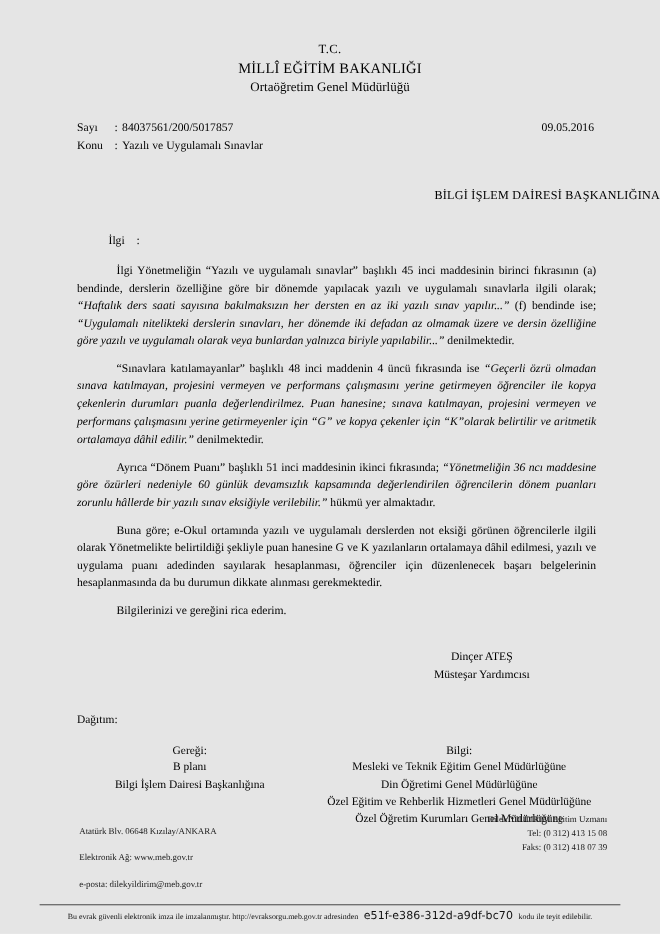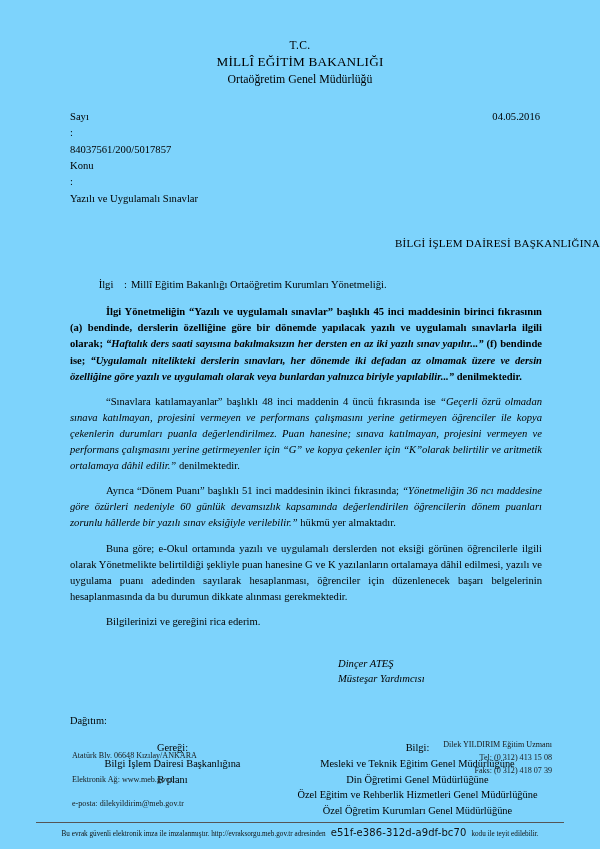--- a/index.html
+++ b/index.html
@@ -10,21 +10,21 @@
   }
   body {
     font-family: "Liberation Serif", "DejaVu Serif", serif;
     color: #000000;
     -webkit-font-smoothing: antialiased;
   }
   .page {
     position: relative;
     width: 600px;
     height: 849px;
-    background: #7dd3fc;
+    background: #e5e5e5;
     overflow: hidden;
     box-sizing: border-box;
   }
 
   
   .masthead {
     text-align: center;
     padding-top: 38px;
   }
   .masthead .tc {
@@ -52,21 +52,20 @@
   }
   .meta-row {
     display: flex;
     align-items: baseline;
     justify-content: space-between;
   }
   .meta-left {
     display: flex;
     align-items: baseline;
     white-space: pre;
-    flex-direction: column;
   }
   .meta-label {
     display: inline-block;
     min-width: 34px;
   }
   .meta-sep {
     padding-right: 4px;
   }
   .meta-date {
     font-size: 10.6px;
@@ -102,36 +101,34 @@
     text-align: justify;
     text-justify: inter-word;
   }
   .body-text p {
     margin: 0;
     text-indent: 36px;
     padding-top: 9px;
   }
   .body-text p.first {
     padding-top: 14px;
-    font-weight: bold;
   }
   .q {
     font-style: italic;
   }
 
   
   .signature {
     margin-top: 26px;
     margin-right: 62px;
-    text-align: left;
+    text-align: center;
     font-size: 10.6px;
     line-height: 1.45;
     width: 200px;
     margin-left: auto;
-    font-style: italic;
   }
 
   
   .distribution {
     margin: 26px 40px 0 70px;
     font-size: 10.4px;
     line-height: 1.5;
   }
   .dist-title {
     margin-bottom: 12px;
@@ -205,35 +202,34 @@
     <div class="tc">T.C.</div>
     <div class="ministry">MİLLÎ EĞİTİM BAKANLIĞI</div>
     <div class="unit">Ortaöğretim Genel Müdürlüğü</div>
   </div>
 
   <div class="meta">
     <div class="meta-row">
       <div class="meta-left">
         <span class="meta-label">Sayı</span><span class="meta-sep">:</span><span>84037561/200/5017857</span>
       </div>
-      <div class="meta-date">04.05.2016</div>
+      <div class="meta-date">09.05.2016</div>
     </div>
     <div class="meta-row">
       <div class="meta-left">
         <span class="meta-label">Konu</span><span class="meta-sep">:</span><span>Yazılı ve Uygulamalı Sınavlar</span>
       </div>
     </div>
   </div>
 
   <div class="addressee">BİLGİ İŞLEM DAİRESİ BAŞKANLIĞINA</div>
 
   <div class="ref">
     <span class="ref-label">İlgi</span>
       <span class="meta-sep">:</span>
-      <span>Millî Eğitim Bakanlığı Ortaöğretim Kurumları Yönetmeliği.</span>
   </div>
 
   <div class="body-text" id="body-content">
       <p class="first"><span>İlgi Yönetmeliğin “Yazılı ve uygulamalı sınavlar” başlıklı 45 inci maddesinin birinci fıkrasının  (a) bendinde, derslerin özelliğine göre bir dönemde yapılacak yazılı ve uygulamalı sınavlarla ilgili olarak; </span><span class="q">“Haftalık ders saati sayısına bakılmaksızın her dersten en az iki yazılı sınav yapılır...”</span><span>  (f) bendinde ise; </span><span class="q">“Uygulamalı nitelikteki derslerin sınavları, her dönemde iki defadan az olmamak üzere ve dersin özelliğine göre yazılı ve uygulamalı olarak veya bunlardan yalnızca biriyle yapılabilir...”</span><span> denilmektedir.</span></p>
       <p><span>“Sınavlara katılamayanlar” başlıklı 48 inci maddenin 4 üncü fıkrasında ise </span><span class="q">“Geçerli özrü olmadan sınava katılmayan, projesini vermeyen ve performans çalışmasını yerine getirmeyen öğrenciler ile kopya çekenlerin durumları puanla değerlendirilmez. Puan hanesine; sınava katılmayan, projesini vermeyen ve performans çalışmasını yerine getirmeyenler için “G” ve kopya çekenler için “K”olarak belirtilir ve aritmetik ortalamaya dâhil edilir.”</span><span> denilmektedir.</span></p>
       <p><span>Ayrıca “Dönem Puanı” başlıklı 51 inci maddesinin ikinci fıkrasında; </span><span class="q">“Yönetmeliğin 36 ncı maddesine göre özürleri nedeniyle 60 günlük devamsızlık kapsamında değerlendirilen öğrencilerin dönem puanları zorunlu hâllerde bir yazılı sınav eksiğiyle verilebilir.”</span><span> hükmü yer almaktadır.</span></p>
       <p><span>Buna göre; e-Okul ortamında yazılı ve uygulamalı derslerden not eksiği görünen öğrencilerle ilgili olarak Yönetmelikte belirtildiği şekliyle puan hanesine G ve K yazılanların ortalamaya dâhil edilmesi, yazılı ve uygulama puanı adedinden sayılarak hesaplanması, öğrenciler  için düzenlenecek başarı belgelerinin hesaplanmasında da bu durumun dikkate alınması gerekmektedir.</span></p>
       <p><span>Bilgilerinizi ve gereğini rica ederim.</span></p>
     </div>
 
@@ -241,22 +237,22 @@
     <div>Dinçer ATEŞ</div>
     <div>Müsteşar Yardımcısı</div>
   </div>
 
   <div class="distribution">
     <div class="dist-title">Dağıtım:</div>
     <div class="dist-cols">
       <div class="dist-col dist-col-left">
         <div>Gereği:</div>
         <div id="dist-left-items">
+            <div>B planı</div>
             <div>Bilgi İşlem Dairesi Başkanlığına</div>
-            <div>B planı</div>
           </div>
       </div>
       <div class="dist-col dist-col-right">
         <div>Bilgi:</div>
         <div id="dist-right-items">
             <div>Mesleki ve Teknik Eğitim Genel Müdürlüğüne</div>
             <div>Din Öğretimi Genel Müdürlüğüne</div>
             <div>Özel Eğitim ve Rehberlik Hizmetleri Genel Müdürlüğüne</div>
             <div>Özel Öğretim Kurumları Genel Müdürlüğüne</div>
           </div>

